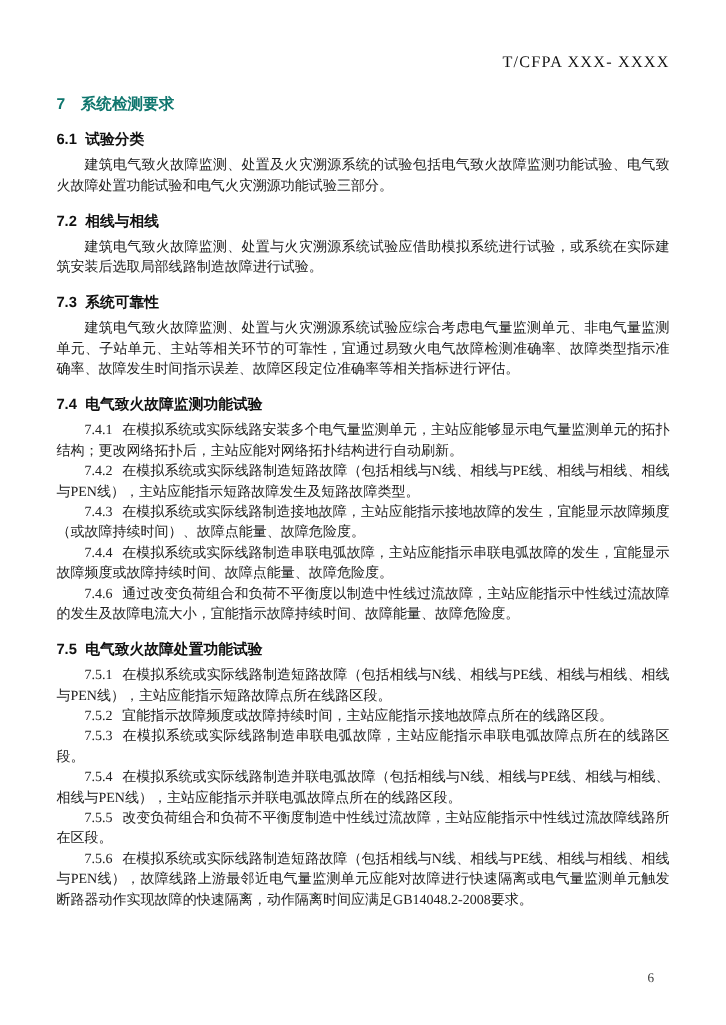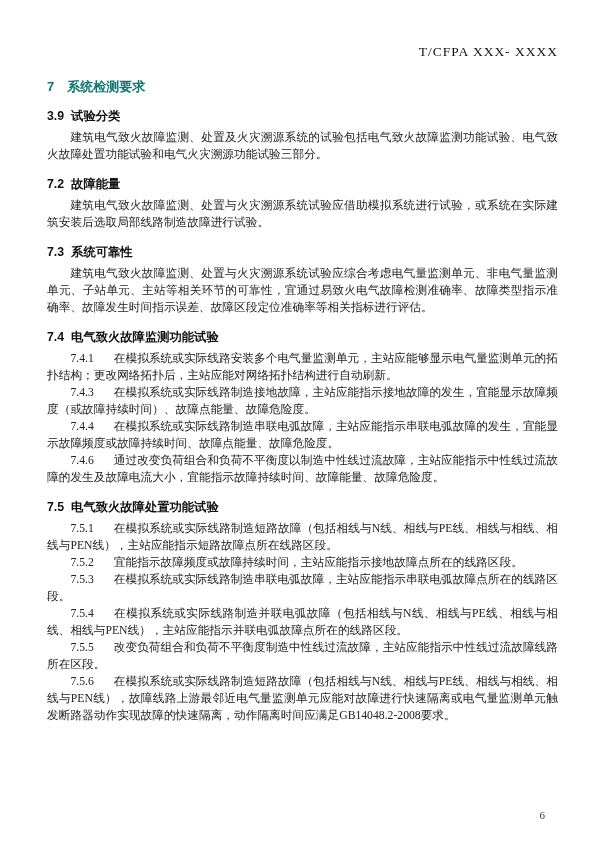--- a/index.html
+++ b/index.html
@@ -48,21 +48,21 @@
   }
   h2.section .hnum { margin-right: 7px; }
   p.para {
     font-size: 11.7px;
     line-height: 17px;
     margin: 0;
     text-indent: 2em;
     text-align: justify;
     color: #212121;
   }
-  p.para .clause-num { margin-right: 20px; }
+  p.para .clause-num { margin-right: 8px; }
   .page-num {
     position: absolute;
     right: 60px;
     bottom: 33px;
     font-size: 11px;
     color: #3a3a3a;
   }
 </style>
 </head>
 <body>
@@ -70,38 +70,39 @@
 <div class="page">
   <div class="content">
 
     <div class="doc-code">T/CFPA XXX- XXXX</div>
 
     <h1 class="chapter">
       <span class="hnum">7</span><span>系统检测要求</span>
     </h1>
 
     <h2 class="section">
-      <span class="hnum">3.9</span><span>试验分类</span>
+      <span class="hnum">6.1</span><span>试验分类</span>
     </h2>
     <p class="para">建筑电气致火故障监测、处置及火灾溯源系统的试验包括电气致火故障监测功能试验、电气致火故障处置功能试验和电气火灾溯源功能试验三部分。</p>
 
     <h2 class="section">
-      <span class="hnum">7.2</span><span>故障能量</span>
+      <span class="hnum">7.2</span><span>相线与相线</span>
     </h2>
     <p class="para">建筑电气致火故障监测、处置与火灾溯源系统试验应借助模拟系统进行试验，或系统在实际建筑安装后选取局部线路制造故障进行试验。</p>
 
     <h2 class="section">
       <span class="hnum">7.3</span><span>系统可靠性</span>
     </h2>
     <p class="para">建筑电气致火故障监测、处置与火灾溯源系统试验应综合考虑电气量监测单元、非电气量监测单元、子站单元、主站等相关环节的可靠性，宜通过易致火电气故障检测准确率、故障类型指示准确率、故障发生时间指示误差、故障区段定位准确率等相关指标进行评估。</p>
 
     <h2 class="section">
       <span class="hnum">7.4</span><span>电气致火故障监测功能试验</span>
     </h2>
     <p class="para"><span class="clause-num">7.4.1</span><span>在模拟系统或实际线路安装多个电气量监测单元，主站应能够显示电气量监测单元的拓扑结构；更改网络拓扑后，主站应能对网络拓扑结构进行自动刷新。</span></p>
+    <p class="para"><span class="clause-num">7.4.2</span><span>在模拟系统或实际线路制造短路故障（包括相线与N线、相线与PE线、相线与相线、相线与PEN线），主站应能指示短路故障发生及短路故障类型。</span></p>
     <p class="para"><span class="clause-num">7.4.3</span><span>在模拟系统或实际线路制造接地故障，主站应能指示接地故障的发生，宜能显示故障频度（或故障持续时间）、故障点能量、故障危险度。</span></p>
     <p class="para"><span class="clause-num">7.4.4</span><span>在模拟系统或实际线路制造串联电弧故障，主站应能指示串联电弧故障的发生，宜能显示故障频度或故障持续时间、故障点能量、故障危险度。</span></p>
     <p class="para"><span class="clause-num">7.4.6</span><span>通过改变负荷组合和负荷不平衡度以制造中性线过流故障，主站应能指示中性线过流故障的发生及故障电流大小，宜能指示故障持续时间、故障能量、故障危险度。</span></p>
 
     <h2 class="section">
       <span class="hnum">7.5</span><span>电气致火故障处置功能试验</span>
     </h2>
     <p class="para"><span class="clause-num">7.5.1</span><span>在模拟系统或实际线路制造短路故障（包括相线与N线、相线与PE线、相线与相线、相线与PEN线），主站应能指示短路故障点所在线路区段。</span></p>
     <p class="para"><span class="clause-num">7.5.2</span><span>宜能指示故障频度或故障持续时间，主站应能指示接地故障点所在的线路区段。</span></p>
     <p class="para"><span class="clause-num">7.5.3</span><span>在模拟系统或实际线路制造串联电弧故障，主站应能指示串联电弧故障点所在的线路区段。</span></p>

